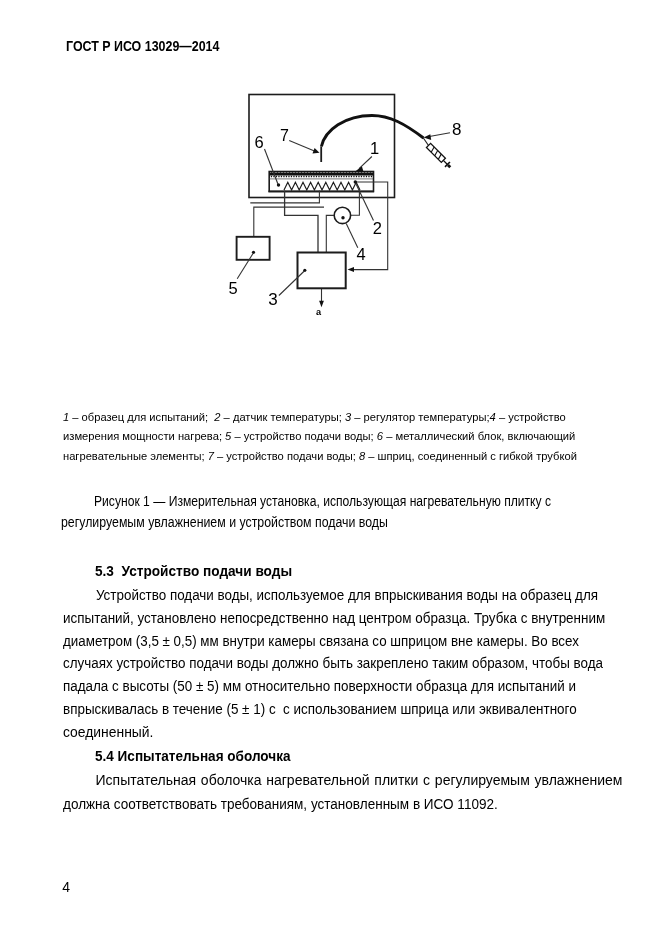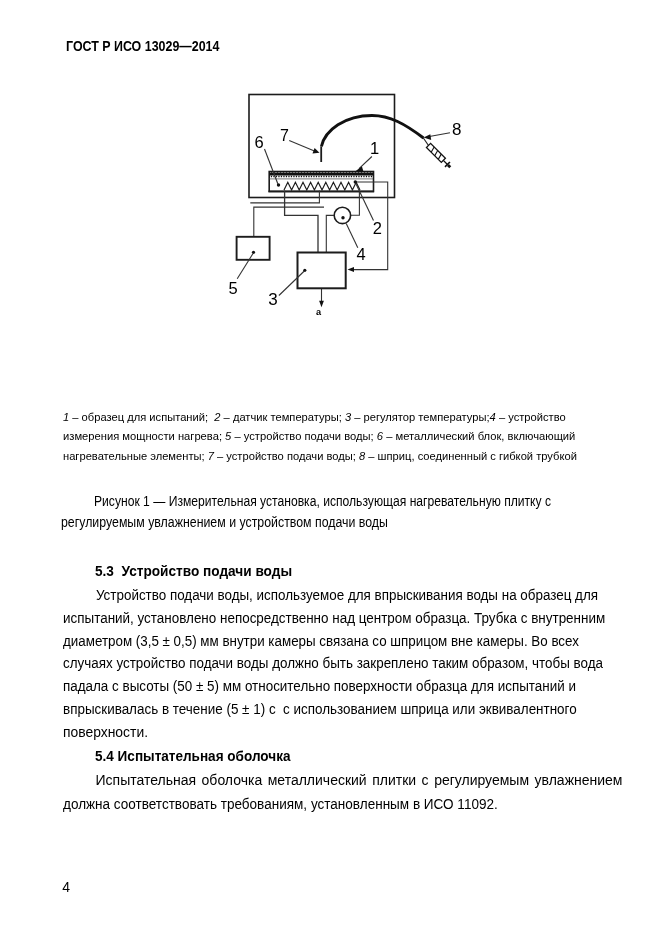--- a/index.html
+++ b/index.html
@@ -118,21 +118,21 @@
 <div class="abs t14" style="left:61.3px;top:514.7px;transform:scaleX(0.882);transform-origin:0 0;">регулируемым увлажнением и устройством подачи воды</div>
 
 <div class="abs t14 b" style="left:95.3px;top:564.2px;transform:scaleX(0.974);transform-origin:0 0;">5.3&nbsp; Устройство подачи воды</div>
 
 <div class="abs t14" style="left:95.5px;top:588.2px;transform:scaleX(0.958);transform-origin:0 0;">Устройство подачи воды, используемое для впрыскивания воды на образец для</div>
 <div class="abs t14" style="left:62.5px;top:610.9px;transform:scaleX(0.960);transform-origin:0 0;">испытаний, установлено непосредственно над центром образца. Трубка с внутренним</div>
 <div class="abs t14" style="left:62.5px;top:633.7px;transform:scaleX(0.955);transform-origin:0 0;">диаметром (3,5 ± 0,5) мм внутри камеры связана со шприцом вне камеры. Во всех</div>
 <div class="abs t14" style="left:62.5px;top:656.4px;transform:scaleX(0.958);transform-origin:0 0;">случаях устройство подачи воды должно быть закреплено таким образом, чтобы вода</div>
 <div class="abs t14" style="left:62.5px;top:679.2px;transform:scaleX(0.959);transform-origin:0 0;">падала с высоты (50 ± 5) мм относительно поверхности образца для испытаний и</div>
 <div class="abs t14" style="left:62.5px;top:701.9px;transform:scaleX(0.960);transform-origin:0 0;">впрыскивалась в течение (5 ± 1) с&nbsp; с использованием шприца или эквивалентного</div>
-<div class="abs t14" style="left:63.3px;top:724.7px;transform:scaleX(0.992);transform-origin:0 0;">поверхности.</div>
+<div class="abs t14" style="left:63.3px;top:724.7px;transform:scaleX(0.992);transform-origin:0 0;">соединенный.</div>
 
 <div class="abs t14 b" style="left:95.3px;top:749.2px;transform:scaleX(0.968);transform-origin:0 0;">5.4 Испытательная оболочка</div>
 
-<div class="abs t14" style="left:62.5px;top:773.2px;width:560px;white-space:normal;text-align:justify;text-align-last:justify;text-indent:33px;">Испытательная оболочка металлический плитки с регулируемым увлажнением</div>
+<div class="abs t14" style="left:62.5px;top:773.2px;width:560px;white-space:normal;text-align:justify;text-align-last:justify;text-indent:33px;">Испытательная оболочка нагревательной плитки с регулируемым увлажнением</div>
 
 <div class="abs t14" style="left:62.5px;top:796.7px;transform:scaleX(0.967);transform-origin:0 0;">должна соответствовать требованиям, установленным в ИСО 11092.</div>
 
 <div class="abs t14" style="left:62.3px;top:880.2px;">4</div>
 
 </body></html>

